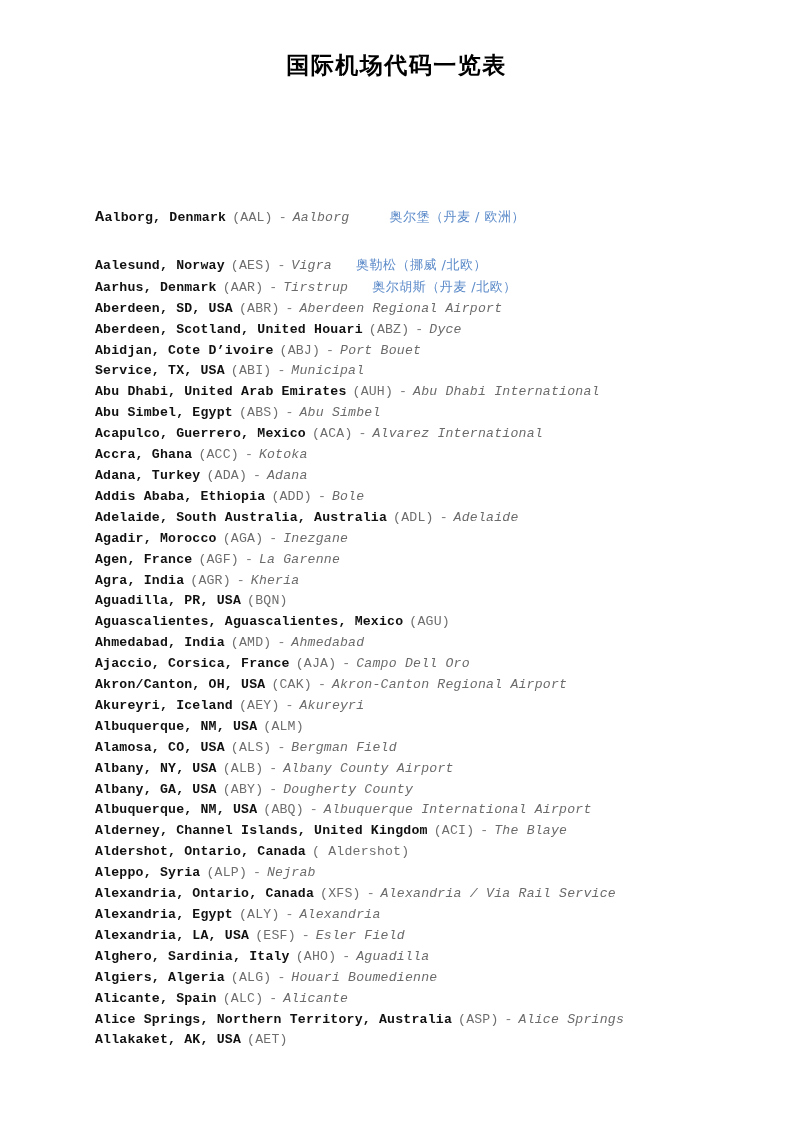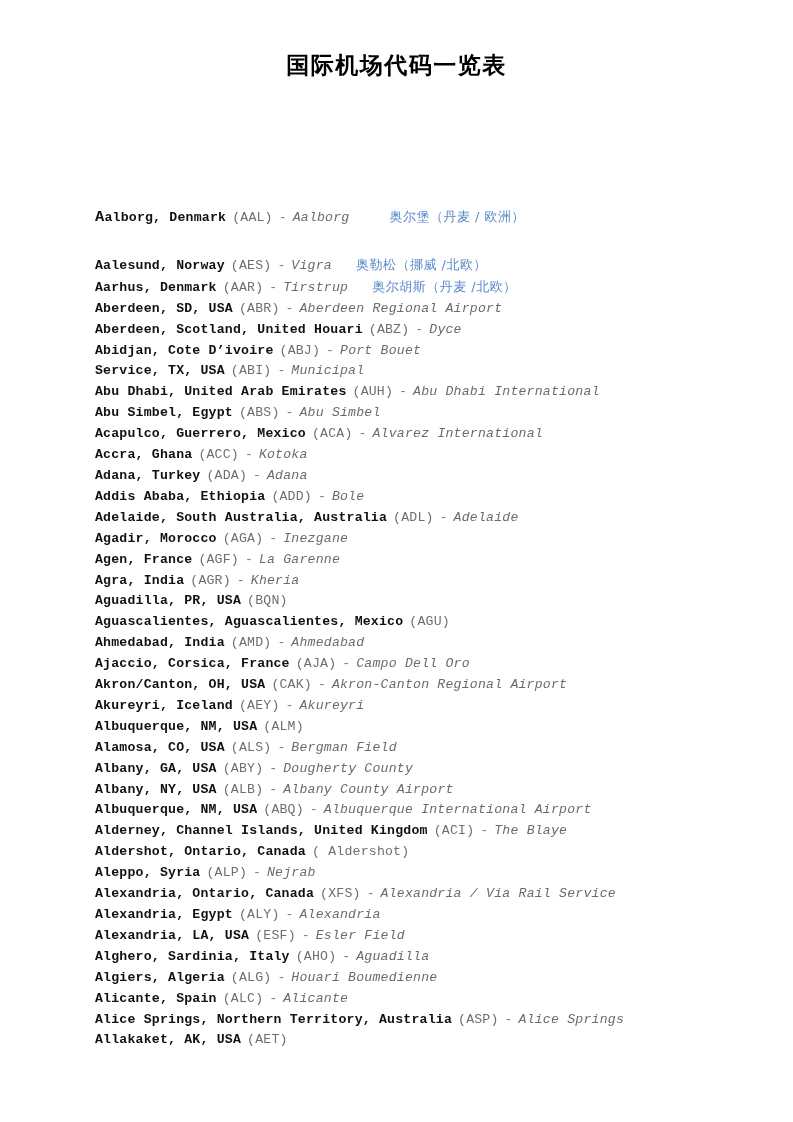--- a/index.html
+++ b/index.html
@@ -128,22 +128,22 @@
       <div class="entry"><span class="place">Agen, France</span><span class="sp-sm"></span><span class="code">(AGF)</span><span class="sp-sm"></span><span class="dash">-</span><span class="sp-sm"></span><span class="airport">La Garenne</span></div>
       <div class="entry"><span class="place">Agra, India</span><span class="sp-sm"></span><span class="code">(AGR)</span><span class="sp-sm"></span><span class="dash">-</span><span class="sp-sm"></span><span class="airport">Kheria</span></div>
       <div class="entry"><span class="place">Aguadilla, PR, USA</span><span class="sp-sm"></span><span class="code">(BQN)</span></div>
       <div class="entry"><span class="place">Aguascalientes, Aguascalientes, Mexico</span><span class="sp-sm"></span><span class="code">(AGU)</span></div>
       <div class="entry"><span class="place">Ahmedabad, India</span><span class="sp-sm"></span><span class="code">(AMD)</span><span class="sp-sm"></span><span class="dash">-</span><span class="sp-sm"></span><span class="airport">Ahmedabad</span></div>
       <div class="entry"><span class="place">Ajaccio, Corsica, France</span><span class="sp-sm"></span><span class="code">(AJA)</span><span class="sp-sm"></span><span class="dash">-</span><span class="sp-sm"></span><span class="airport">Campo Dell Oro</span></div>
       <div class="entry"><span class="place">Akron/Canton, OH, USA</span><span class="sp-sm"></span><span class="code">(CAK)</span><span class="sp-sm"></span><span class="dash">-</span><span class="sp-sm"></span><span class="airport">Akron-Canton Regional Airport</span></div>
       <div class="entry"><span class="place">Akureyri, Iceland</span><span class="sp-sm"></span><span class="code">(AEY)</span><span class="sp-sm"></span><span class="dash">-</span><span class="sp-sm"></span><span class="airport">Akureyri</span></div>
       <div class="entry"><span class="place">Albuquerque, NM, USA</span><span class="sp-sm"></span><span class="code">(ALM)</span></div>
       <div class="entry"><span class="place">Alamosa, CO, USA</span><span class="sp-sm"></span><span class="code">(ALS)</span><span class="sp-sm"></span><span class="dash">-</span><span class="sp-sm"></span><span class="airport">Bergman Field</span></div>
+      <div class="entry"><span class="place">Albany, NY, USA</span><span class="sp-sm"></span><span class="code">(ALB)</span><span class="sp-sm"></span><span class="dash">-</span><span class="sp-sm"></span><span class="airport">Albany County Airport</span></div>
       <div class="entry"><span class="place">Albany, GA, USA</span><span class="sp-sm"></span><span class="code">(ABY)</span><span class="sp-sm"></span><span class="dash">-</span><span class="sp-sm"></span><span class="airport">Dougherty County</span></div>
-      <div class="entry"><span class="place">Albany, NY, USA</span><span class="sp-sm"></span><span class="code">(ALB)</span><span class="sp-sm"></span><span class="dash">-</span><span class="sp-sm"></span><span class="airport">Albany County Airport</span></div>
       <div class="entry"><span class="place">Albuquerque, NM, USA</span><span class="sp-sm"></span><span class="code">(ABQ)</span><span class="sp-sm"></span><span class="dash">-</span><span class="sp-sm"></span><span class="airport">Albuquerque International Airport</span></div>
       <div class="entry"><span class="place">Alderney, Channel Islands, United Kingdom</span><span class="sp-sm"></span><span class="code">(ACI)</span><span class="sp-sm"></span><span class="dash">-</span><span class="sp-sm"></span><span class="airport">The Blaye</span></div>
       <div class="entry"><span class="place">Aldershot, Ontario, Canada</span><span class="sp-sm"></span><span class="code">( Aldershot)</span></div>
       <div class="entry"><span class="place">Aleppo, Syria</span><span class="sp-sm"></span><span class="code">(ALP)</span><span class="sp-sm"></span><span class="dash">-</span><span class="sp-sm"></span><span class="airport">Nejrab</span></div>
       <div class="entry"><span class="place">Alexandria, Ontario, Canada</span><span class="sp-sm"></span><span class="code">(XFS)</span><span class="sp-sm"></span><span class="dash">-</span><span class="sp-sm"></span><span class="airport">Alexandria / Via Rail Service</span></div>
       <div class="entry"><span class="place">Alexandria, Egypt</span><span class="sp-sm"></span><span class="code">(ALY)</span><span class="sp-sm"></span><span class="dash">-</span><span class="sp-sm"></span><span class="airport">Alexandria</span></div>
       <div class="entry"><span class="place">Alexandria, LA, USA</span><span class="sp-sm"></span><span class="code">(ESF)</span><span class="sp-sm"></span><span class="dash">-</span><span class="sp-sm"></span><span class="airport">Esler Field</span></div>
       <div class="entry"><span class="place">Alghero, Sardinia, Italy</span><span class="sp-sm"></span><span class="code">(AHO)</span><span class="sp-sm"></span><span class="dash">-</span><span class="sp-sm"></span><span class="airport">Aguadilla</span></div>
       <div class="entry"><span class="place">Algiers, Algeria</span><span class="sp-sm"></span><span class="code">(ALG)</span><span class="sp-sm"></span><span class="dash">-</span><span class="sp-sm"></span><span class="airport">Houari Boumedienne</span></div>
       <div class="entry"><span class="place">Alicante, Spain</span><span class="sp-sm"></span><span class="code">(ALC)</span><span class="sp-sm"></span><span class="dash">-</span><span class="sp-sm"></span><span class="airport">Alicante</span></div>

